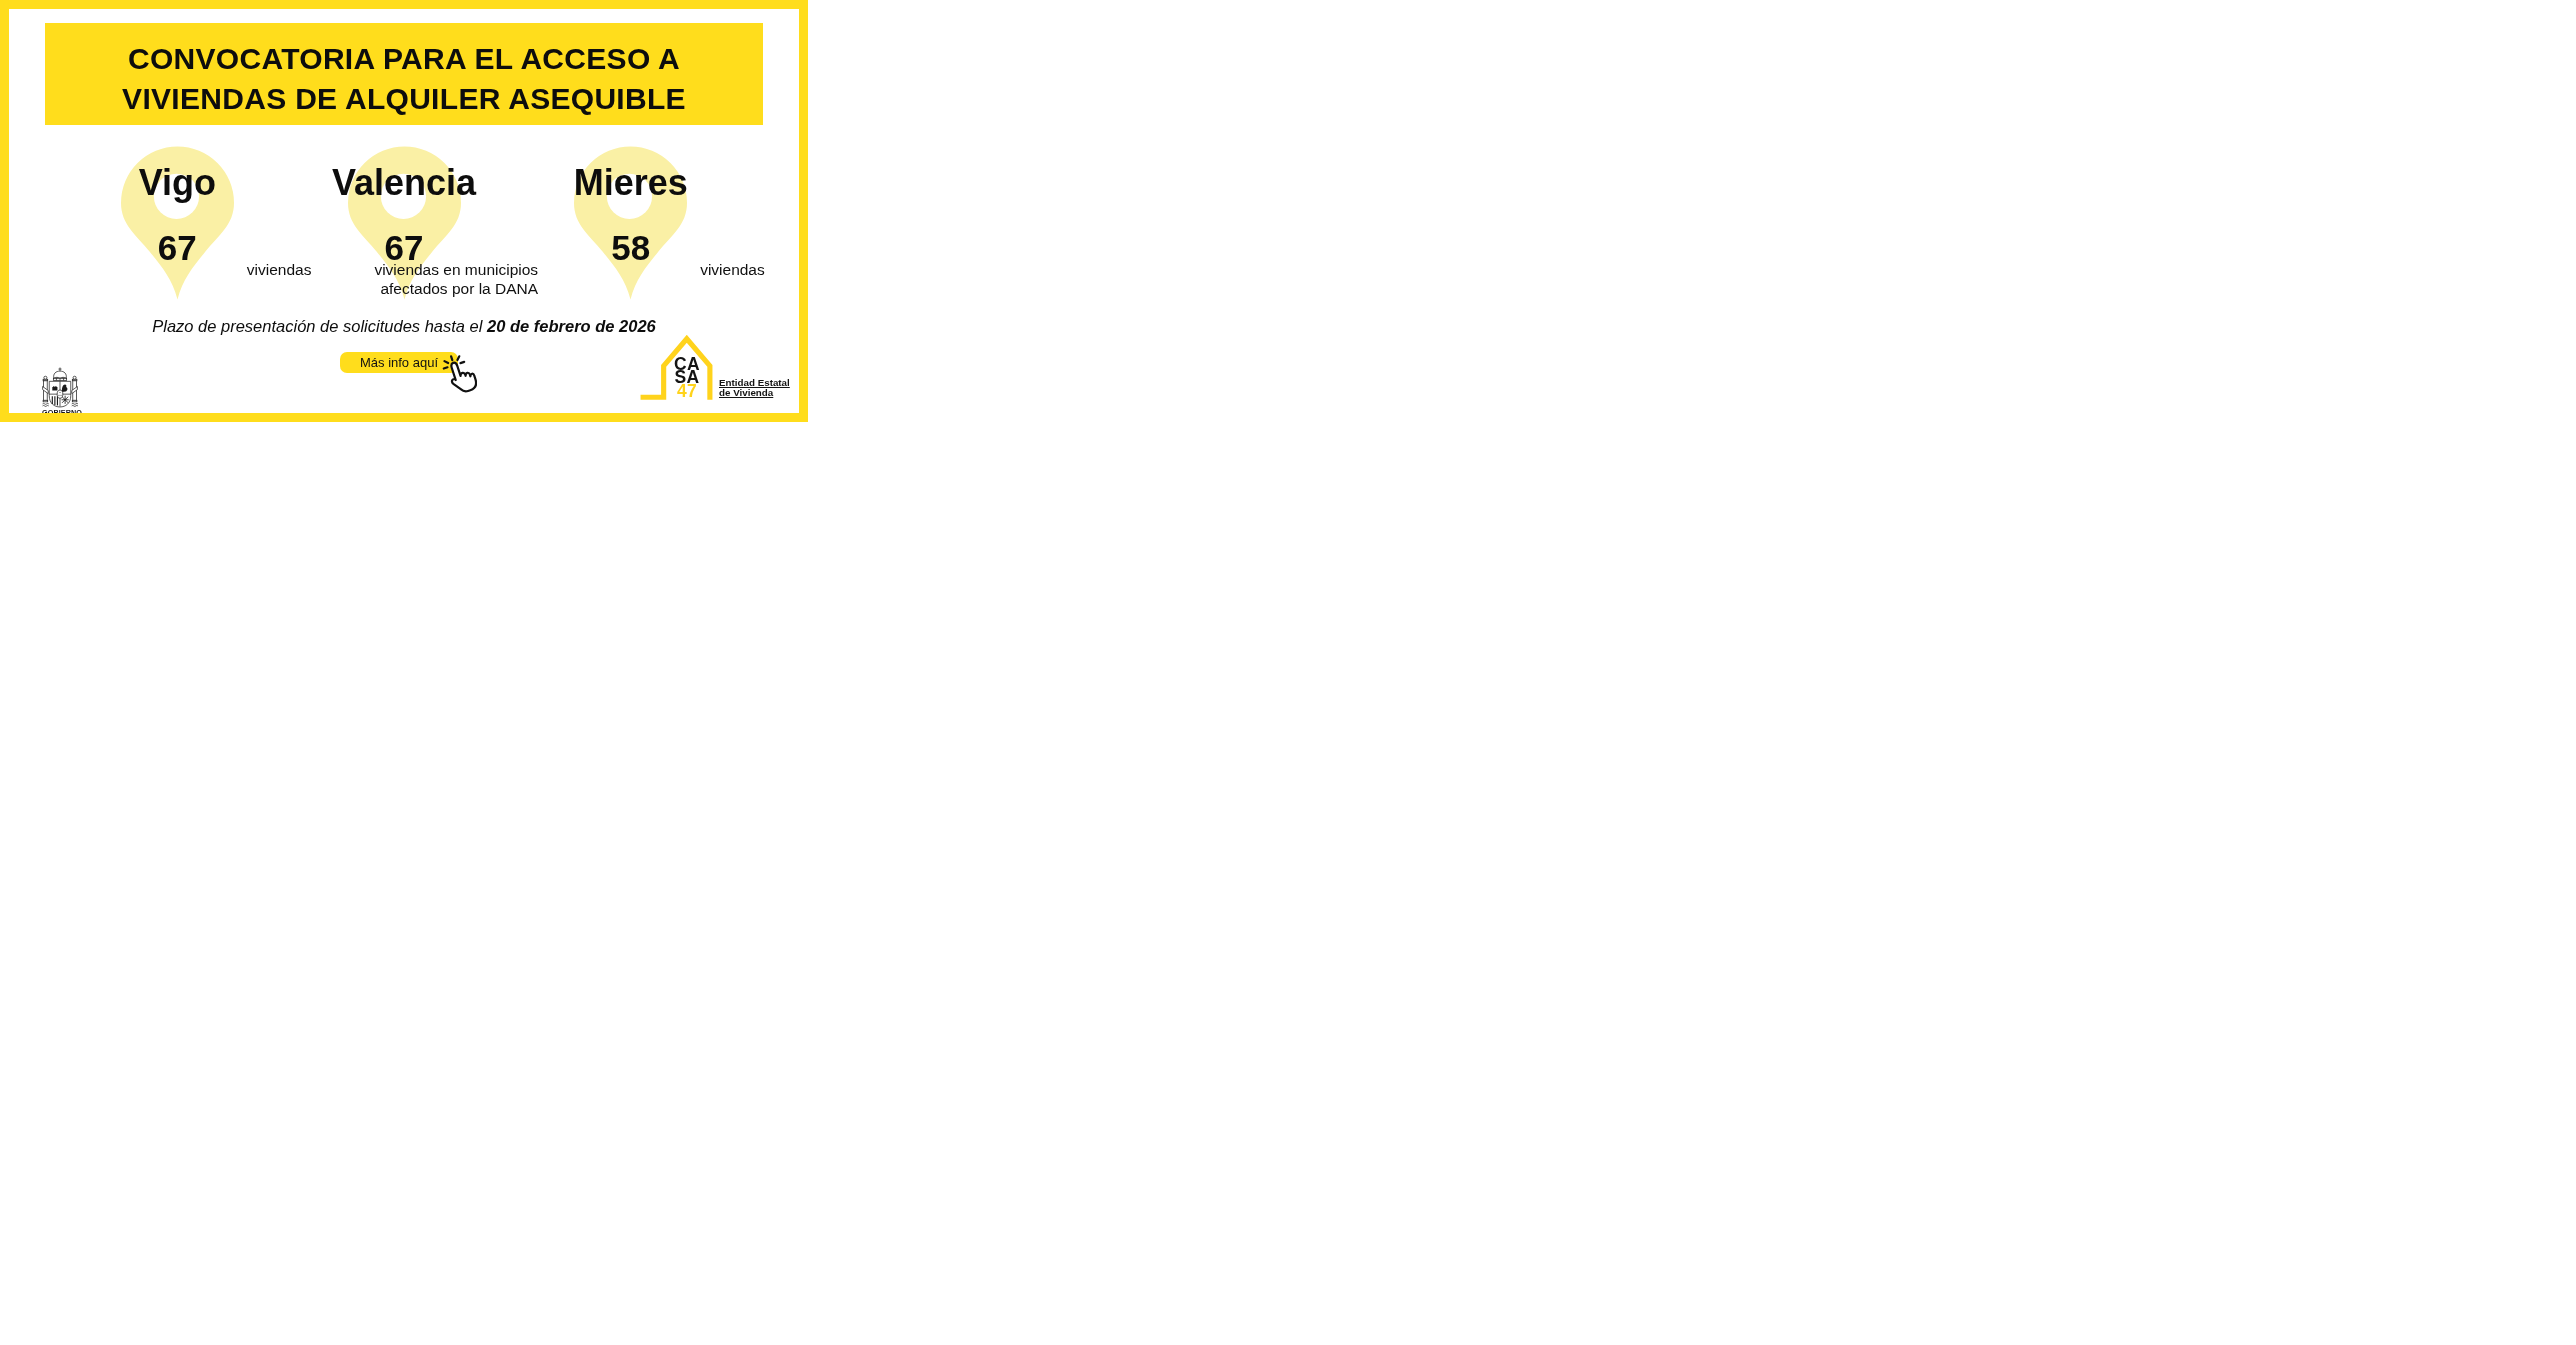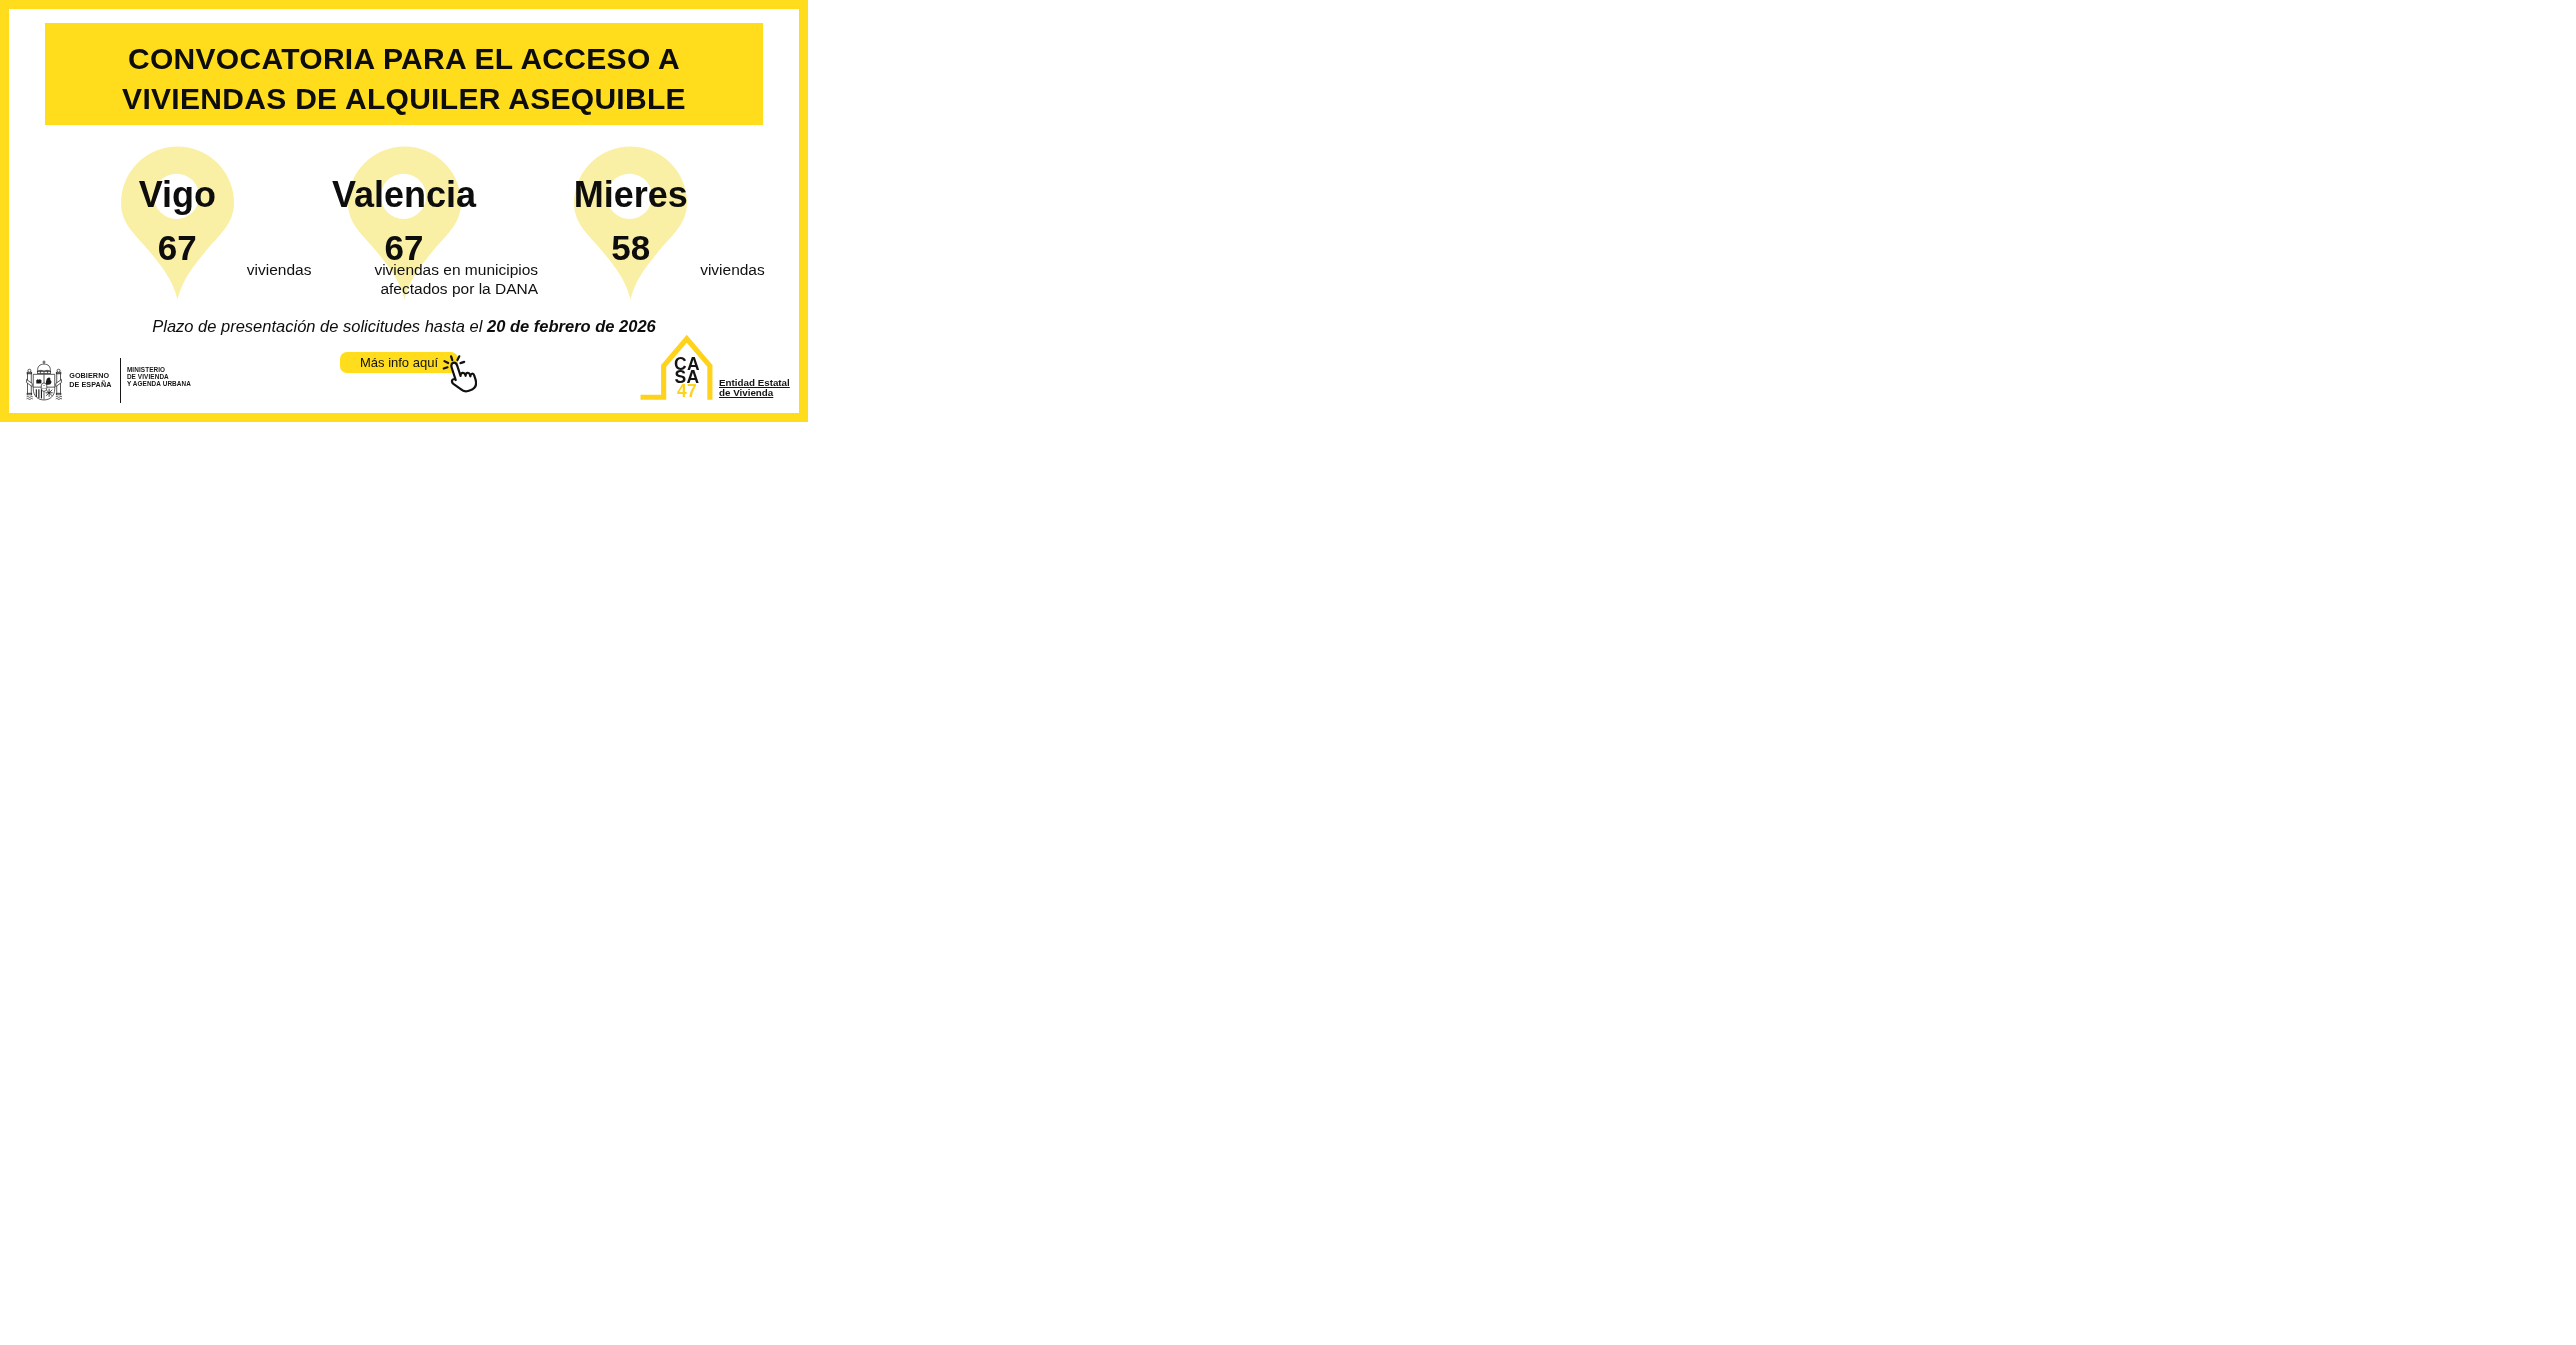--- a/index.html
+++ b/index.html
@@ -25,21 +25,21 @@
   }
   .title-line{
     font-size:30px;font-weight:800;line-height:40px;
     letter-spacing:0.3px;color:#0d0d0d;white-space:nowrap;
   }
   
   .pins-row{position:absolute;top:146px;left:64px;width:680px;height:161px;display:flex;}
   .pin-col{position:relative;width:227px;height:161px;}
   .pin-svg{position:absolute;left:57px;top:0;width:113px;height:155px;}
   .city{
-    position:absolute;top:30px;left:0;width:100%;text-align:center;
+    position:absolute;top:18px;left:0;width:100%;text-align:center;
     font-size:36px;line-height:37px;font-weight:700;color:#0d0d0d;white-space:nowrap;
   }
   .count{
     position:absolute;top:84px;left:0;width:100%;text-align:center;
     font-size:35px;line-height:36px;font-weight:700;color:#0d0d0d;
   }
   .caption{
     position:absolute;top:114px;left:-20.6px;width:268px;text-align:right;
     font-size:15.5px;line-height:19px;font-weight:500;color:#101010;
   }
@@ -52,21 +52,21 @@
   
   .info-button{
     position:absolute;left:340px;top:352px;width:118px;height:20.6px;
     background:#FFDD1C;border:none;border-radius:7px;
     display:flex;align-items:center;justify-content:center;
     font-family:"Liberation Sans",sans-serif;
     font-size:13px;font-weight:500;color:#111;cursor:pointer;z-index:2;
   }
   .cursor-icon{position:absolute;left:437px;top:354px;width:40px;height:41px;z-index:3;}
   
-  .gov{position:absolute;left:25px;top:358px;height:45px;display:flex;align-items:center;z-index:1;}
+  .gov{position:absolute;left:25px;top:367px;height:45px;display:flex;align-items:center;z-index:1;flex-direction:column;}
   .coat{width:38px;height:42px;flex:0 0 auto;}
   .gov-name{margin-left:6.2px;font-size:7.2px;font-weight:700;line-height:8.2px;letter-spacing:0.1px;color:#161616;}
   .gov-divider{width:1px;height:45px;background:#161616;margin-left:8.2px;}
   .ministry{margin-left:6.2px;align-self:flex-start;margin-top:8.2px;font-size:6.4px;font-weight:700;line-height:7px;letter-spacing:0.1px;color:#161616;}
   
   .casa-house{position:absolute;left:639px;top:335px;width:75px;height:65px;}
   .casa-letters{
     position:absolute;left:664px;top:358px;width:46px;text-align:center;
     font-size:17.5px;line-height:13.4px;font-weight:700;letter-spacing:0.3px;color:#141414;z-index:2;
   }

